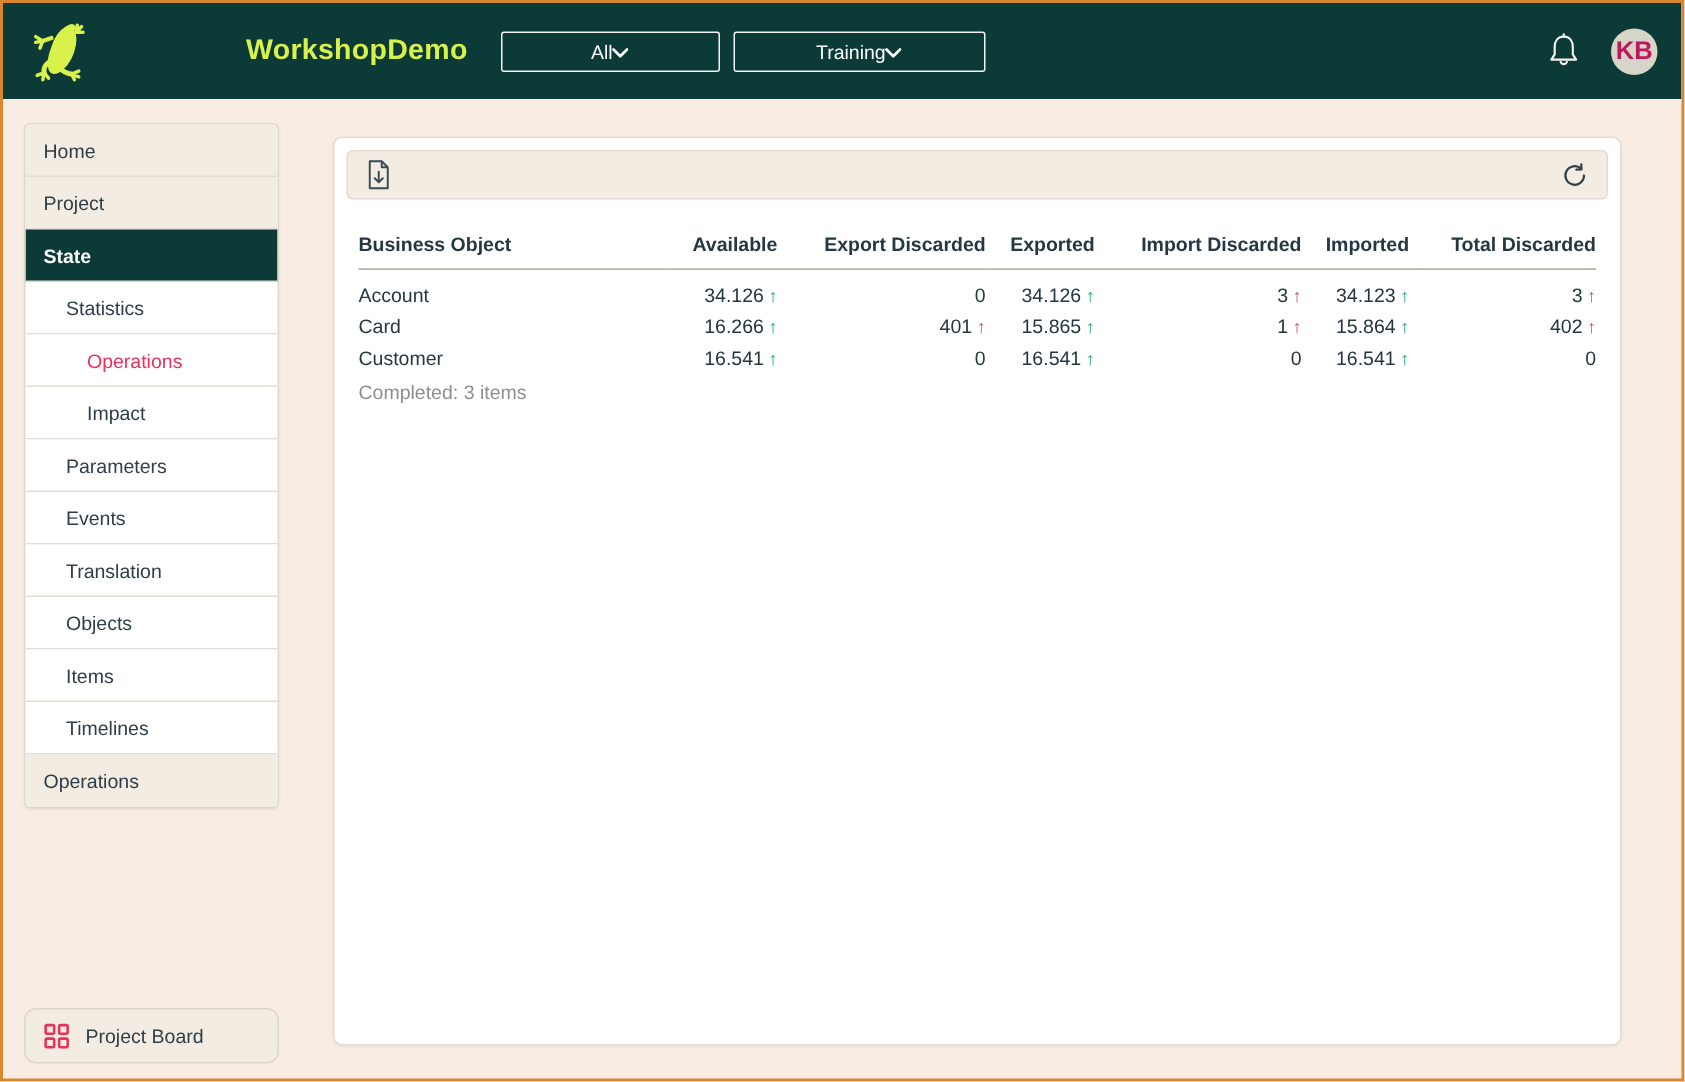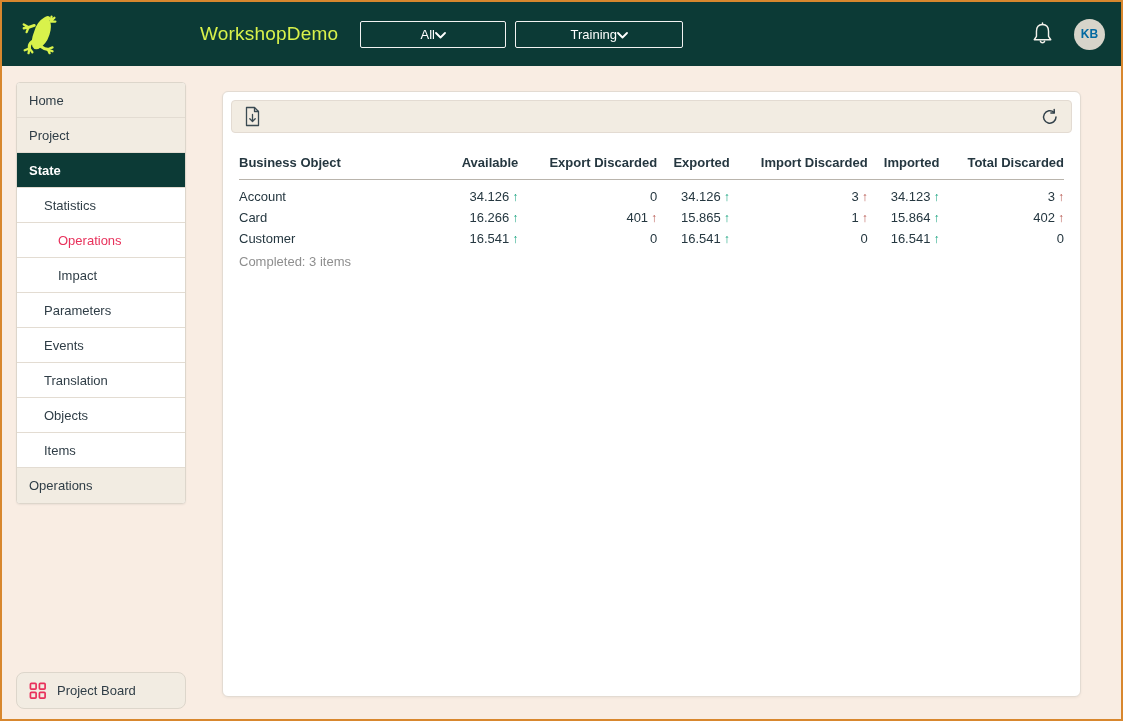--- a/index.html
+++ b/index.html
@@ -17,24 +17,24 @@
   
   .topbar {
     height: 64px;
     background: #0c3a36;
     display: flex;
     align-items: center;
     padding: 0 16px 0 0;
   }
   .logo-wrap { width: 78px; display:flex; justify-content:center; align-items:center; }
   .app-title {
-    margin-left: 120px;
+    margin-left: 84px;
     color: #d9f24b;
     font-size: 19px;
-    font-weight: 400;
+    font-weight: 700;
     letter-spacing: .2px;
   }
   .hdr-select {
     margin-left: 22px;
     width: 146px; height: 27px;
     border: 1px solid #f2f2f2;
     border-radius: 2px;
     color: #ffffff;
     font-size: 13px;
     display: flex; align-items: center; justify-content: center;
@@ -42,22 +42,22 @@
     cursor: default;
     background: transparent;
   }
   .hdr-select + .hdr-select { margin-left: 9px; width: 168px; }
   .hdr-spacer { flex: 1; }
   .bell-btn { margin-right: 18px; display:flex; align-items:center; }
   .avatar {
     width: 31px; height: 31px;
     border-radius: 50%;
     background: #d7d4ca;
-    color: #0369a1;
-    font-size: 12px; font-weight: 700;
+    color: #be185d;
+    font-size: 17px; font-weight: 700;
     display: flex; align-items: center; justify-content: center;
   }
 
   
   .body-area { position: relative; height: 653px; }
 
   
   .side-nav {
     position: absolute; left: 14px; top: 16px; width: 170px;
     border: 1px solid #ddd6cb;
@@ -213,20 +213,21 @@
         <div class="nav-item lvl0 top">Project</div>
         <div class="nav-item lvl0 active">State</div>
         <div class="nav-item lvl1 sub">Statistics</div>
         <div class="nav-item lvl2 current">Operations</div>
         <div class="nav-item lvl2 sub">Impact</div>
         <div class="nav-item lvl1 sub">Parameters</div>
         <div class="nav-item lvl1 sub">Events</div>
         <div class="nav-item lvl1 sub">Translation</div>
         <div class="nav-item lvl1 sub">Objects</div>
         <div class="nav-item lvl1 sub">Items</div>
+        <div class="nav-item lvl1 sub">Timelines</div>
         <div class="nav-item lvl0 top">Operations</div>
       </nav>
 
     <button class="project-board">
       <span style="display:flex;">
         <svg width="18" height="18" viewBox="0 0 19 19">
           <g fill="none" stroke="#e8315b" stroke-width="1.8">
             <rect x="1.5" y="1.5" width="6" height="6" rx="1"></rect>
             <rect x="11" y="1.5" width="6" height="6" rx="1"></rect>
             <rect x="1.5" y="11" width="6" height="6" rx="1"></rect>

